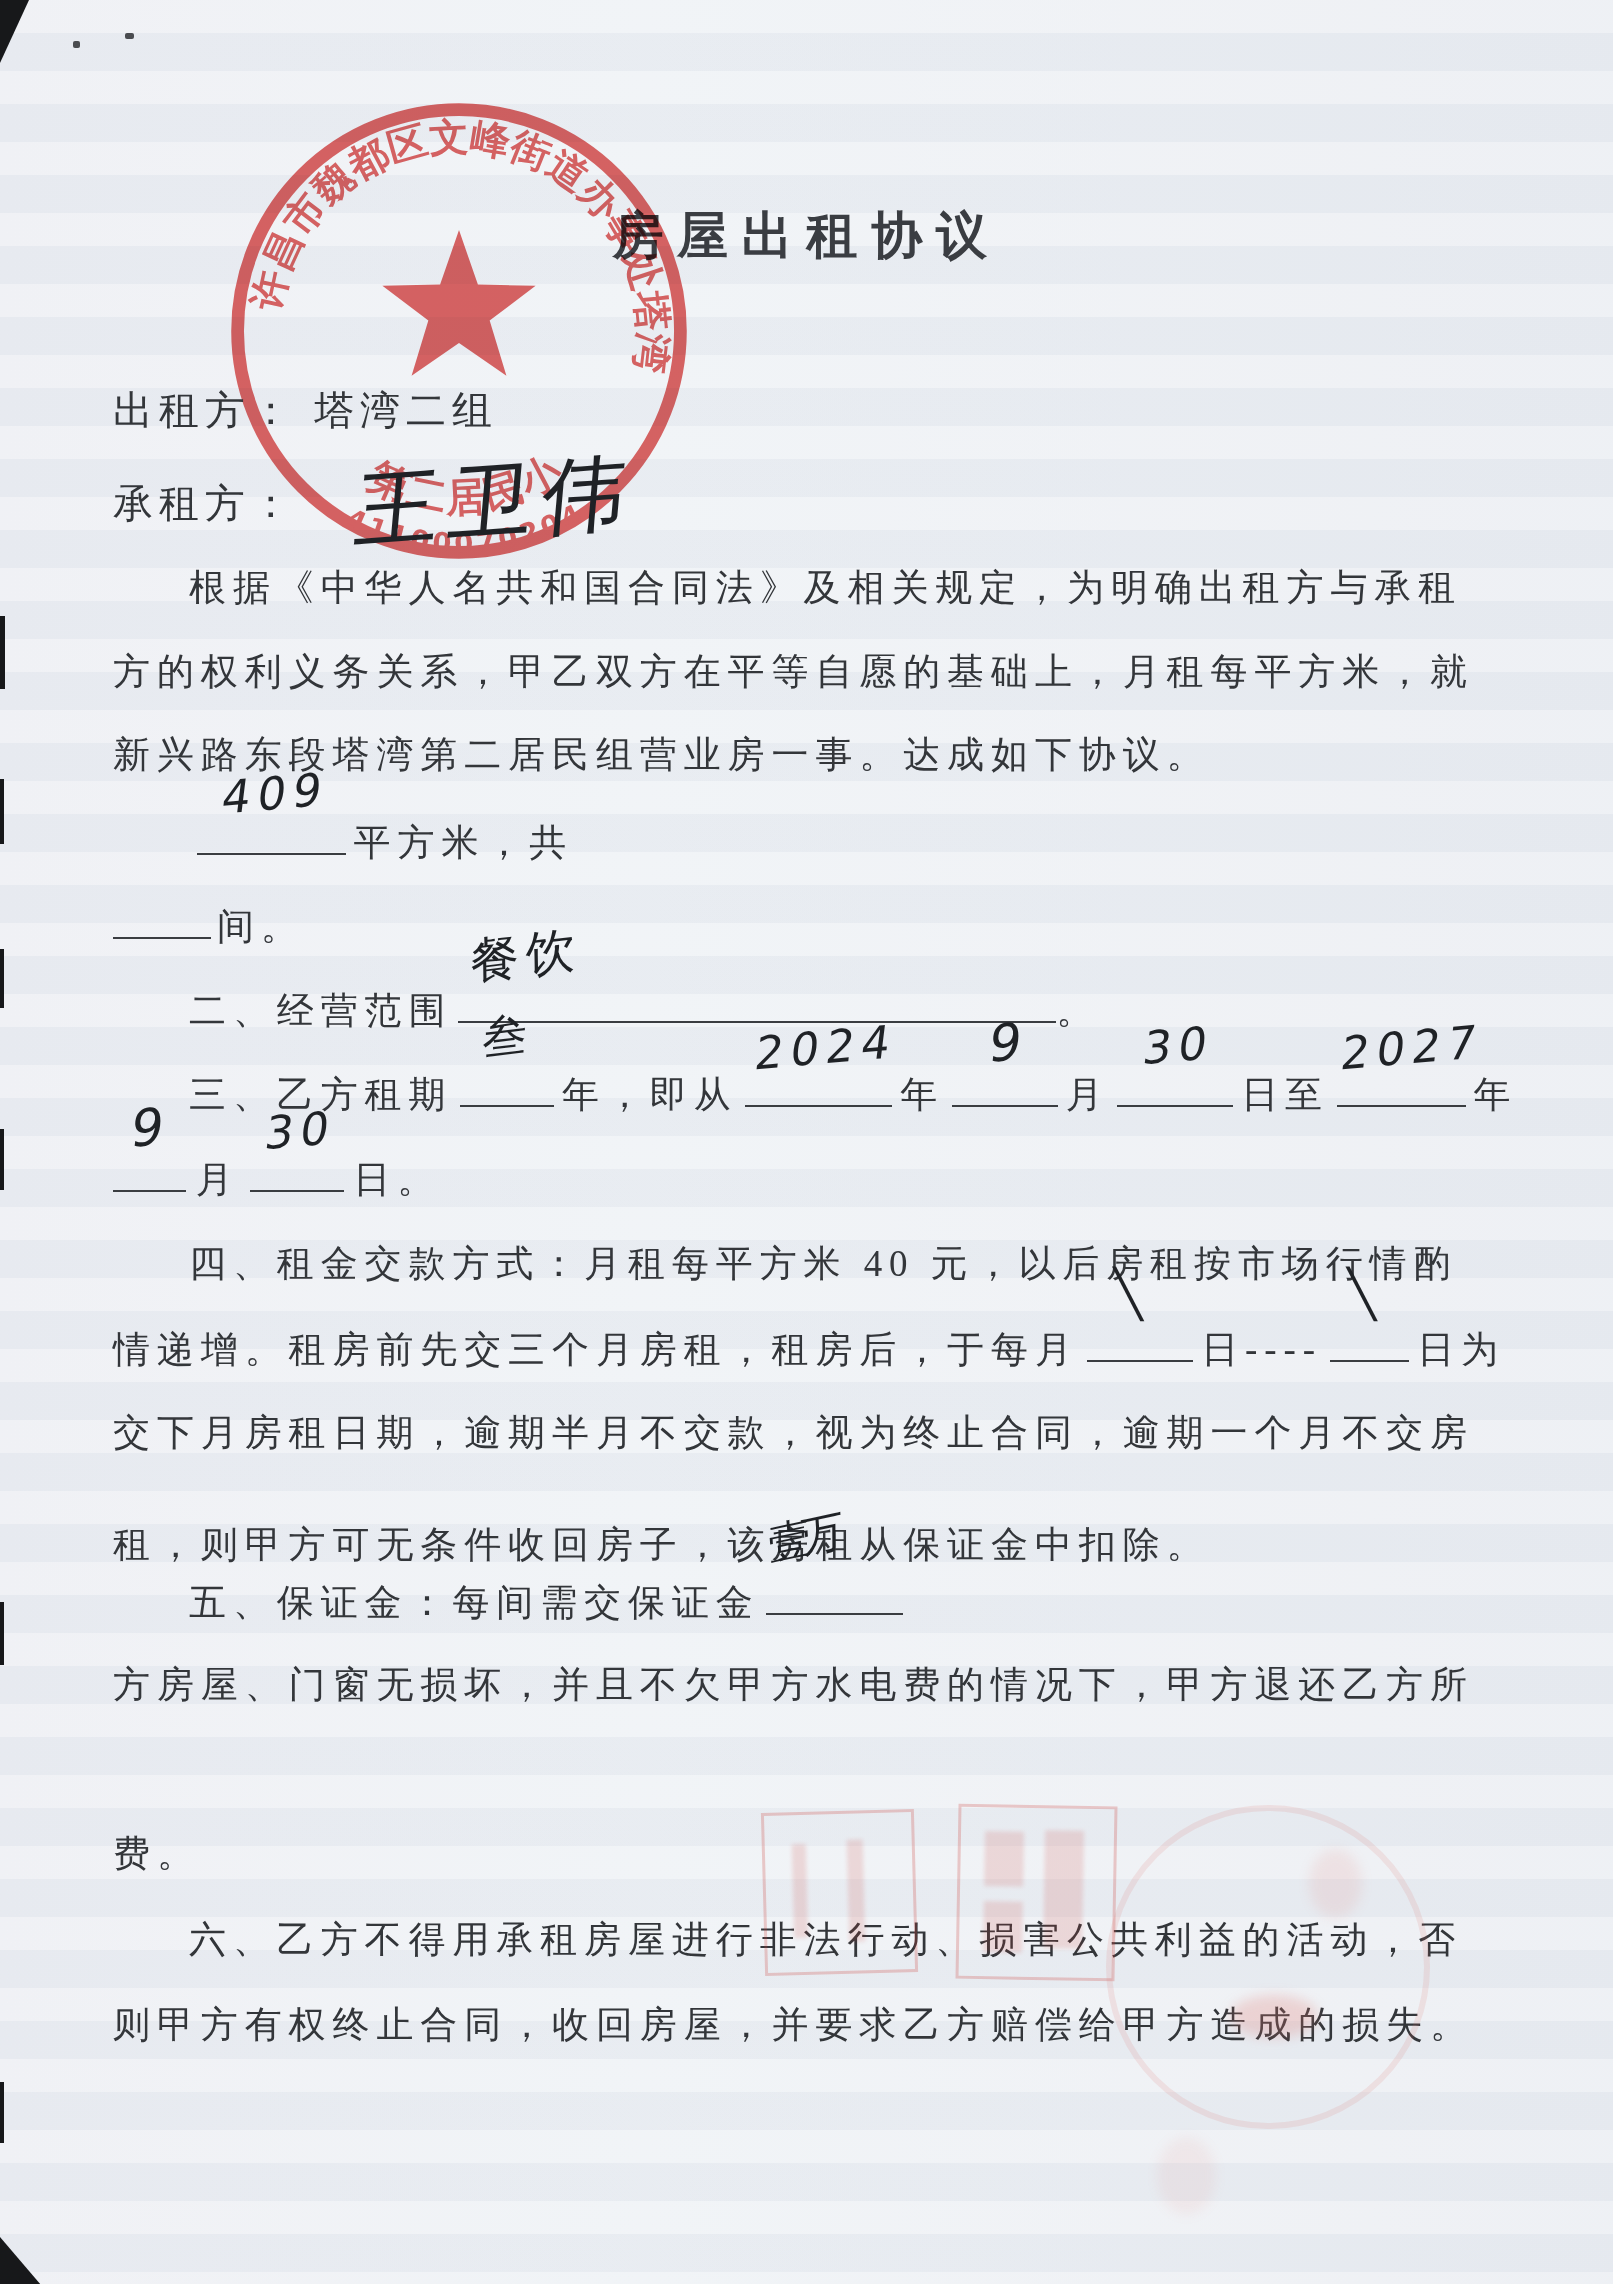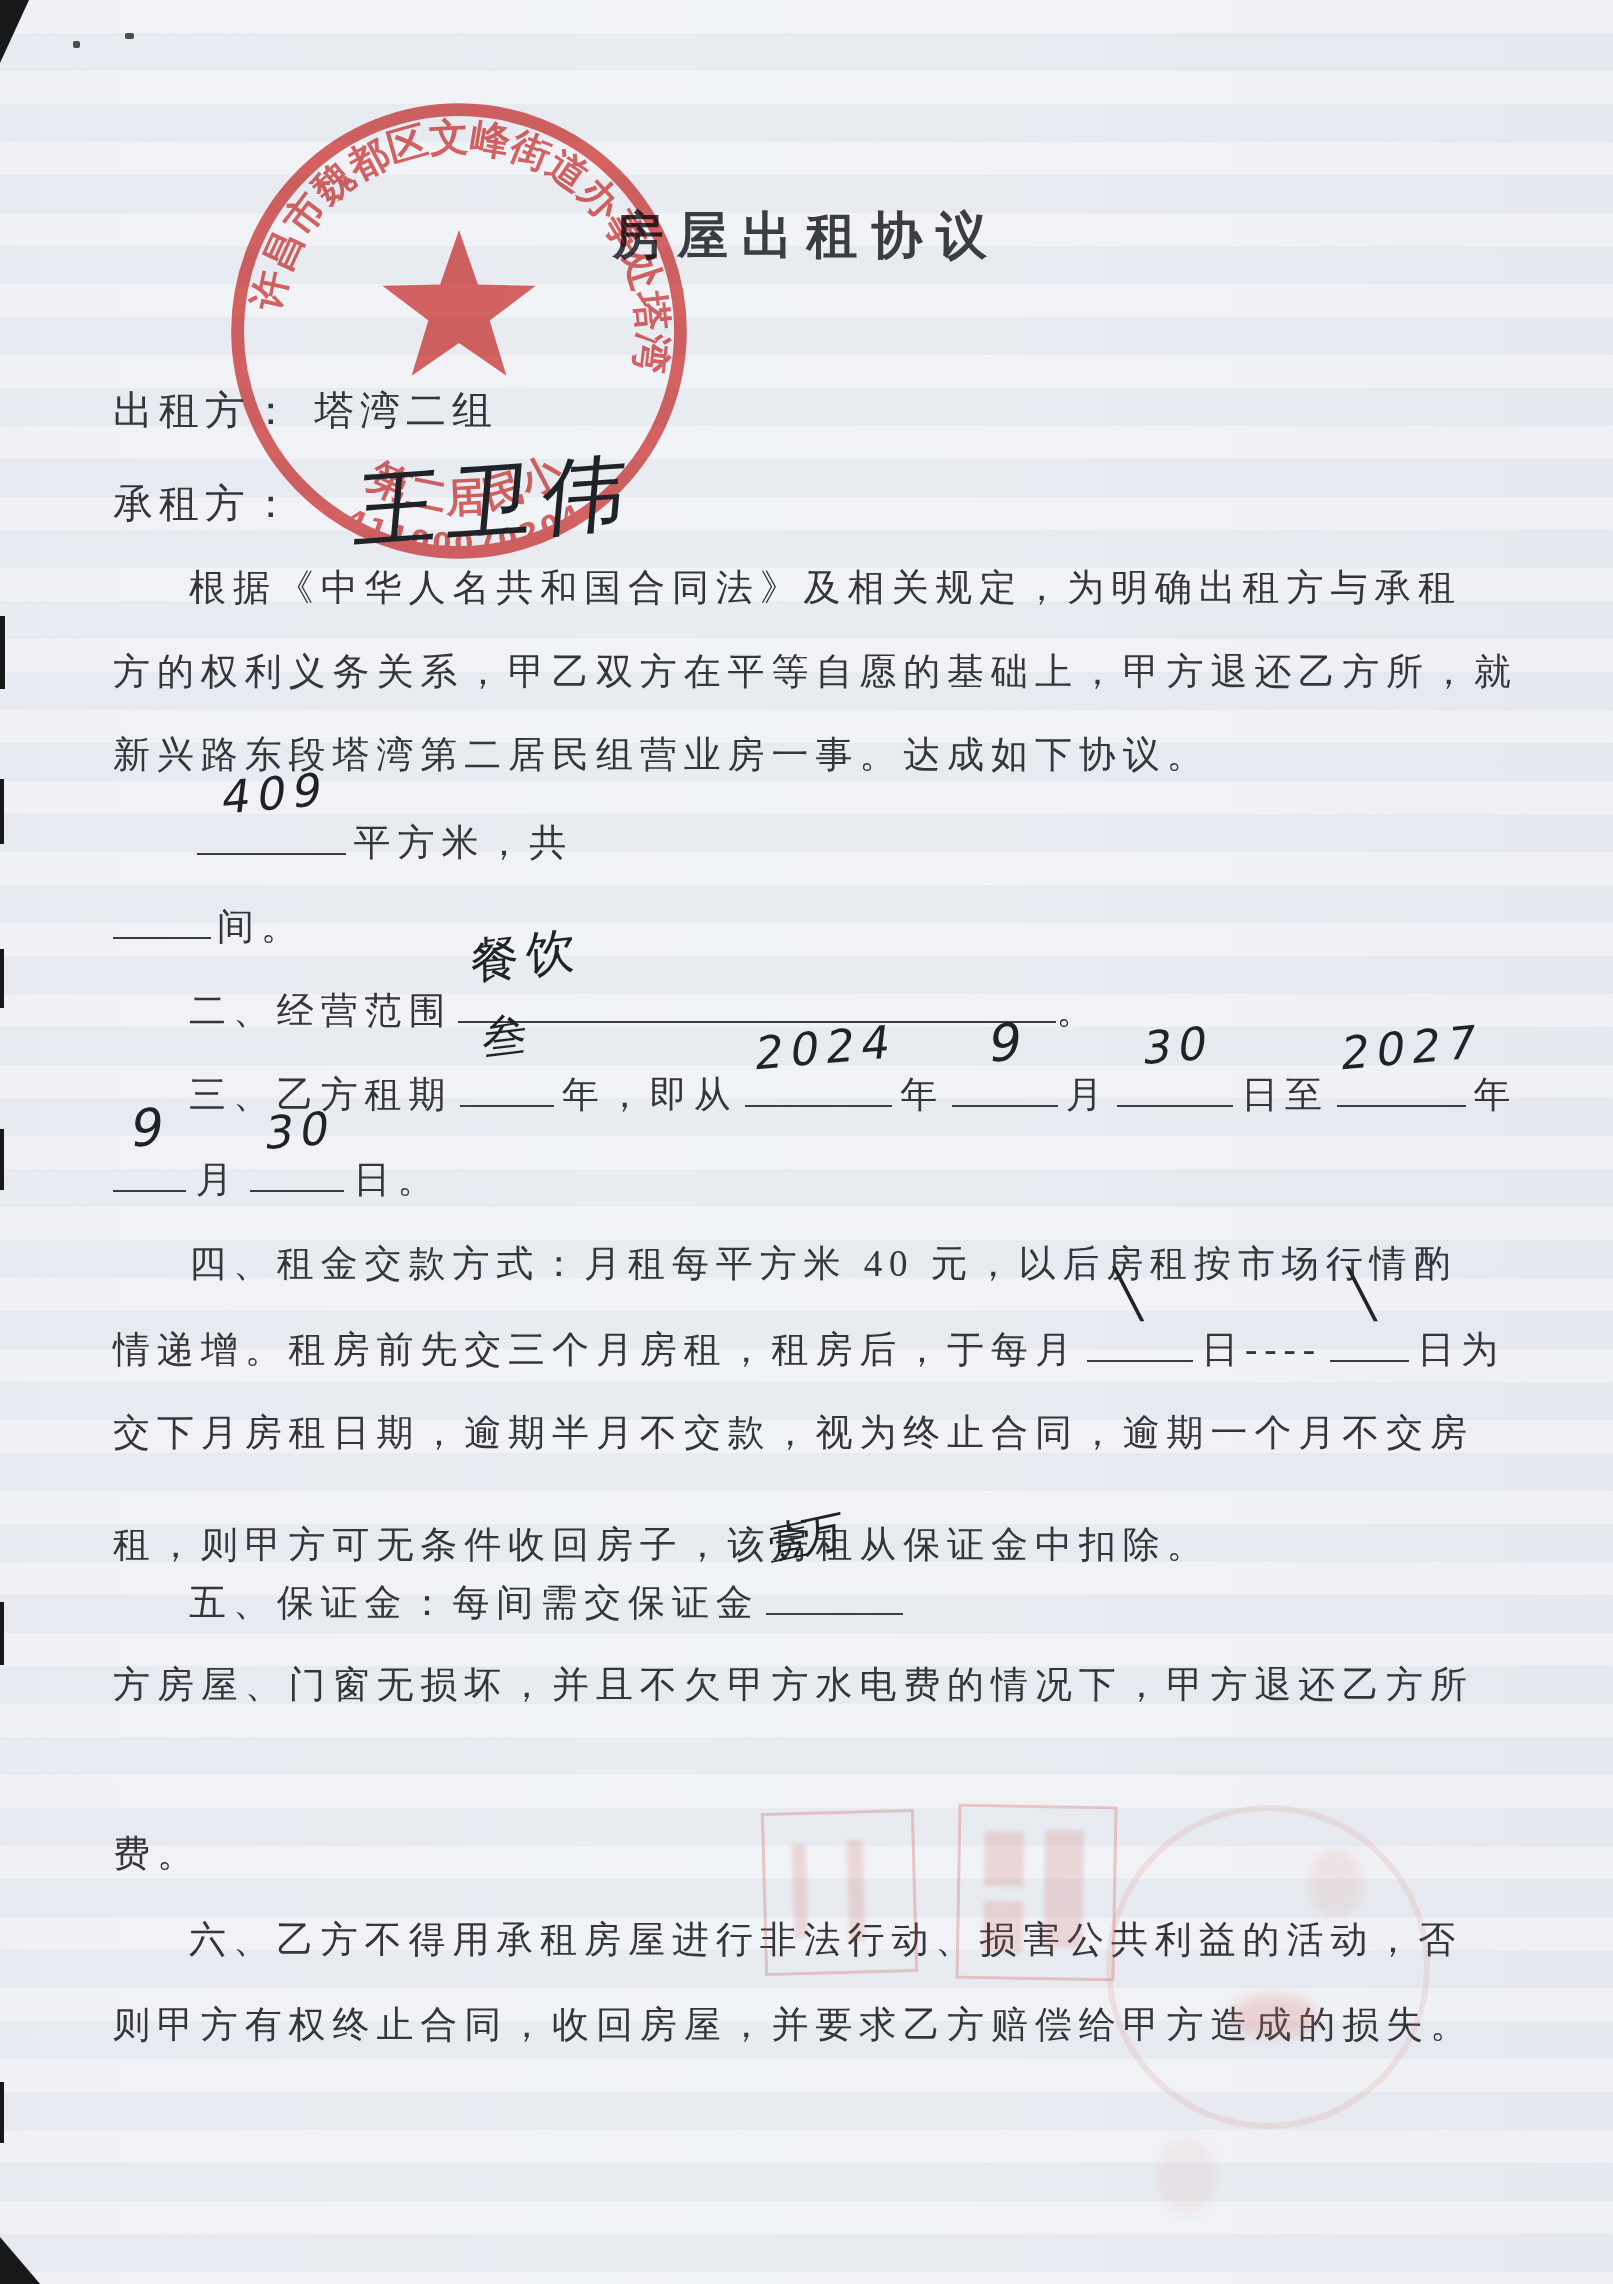--- a/index.html
+++ b/index.html
@@ -84,21 +84,21 @@
   </div>
   <div class="tline party" style="top:477px;">
     <span>承租方：</span>
   </div>
   <div class="hw hw-sig">王卫伟</div>
 
   <div class="tline indent" style="top:561px;">
       <span>根据《中华人名共和国合同法》及相关规定，为明确出租方与承租</span>
     </div>
   <div class="tline" style="top:645px;">
-      <span>方的权利义务关系，甲乙双方在平等自愿的基础上，甲方退还乙方所，就</span>
+      <span>方的权利义务关系，甲乙双方在平等自愿的基础上，月租每平方米，就</span>
     </div>
   <div class="tline" style="top:728px;">
       <span>新兴路东段塔湾第二居民组营业房一事。达成如下协议。</span>
     </div>
 
   <div class="tline indent" style="top:814px;">
     <span class="blank" style="width:149px;margin:0 7.8px;">
       <span class="hw hw-num" style="left:25.5px;top:-43px;">409</span>
     </span>
     <span>平方米，共</span>

